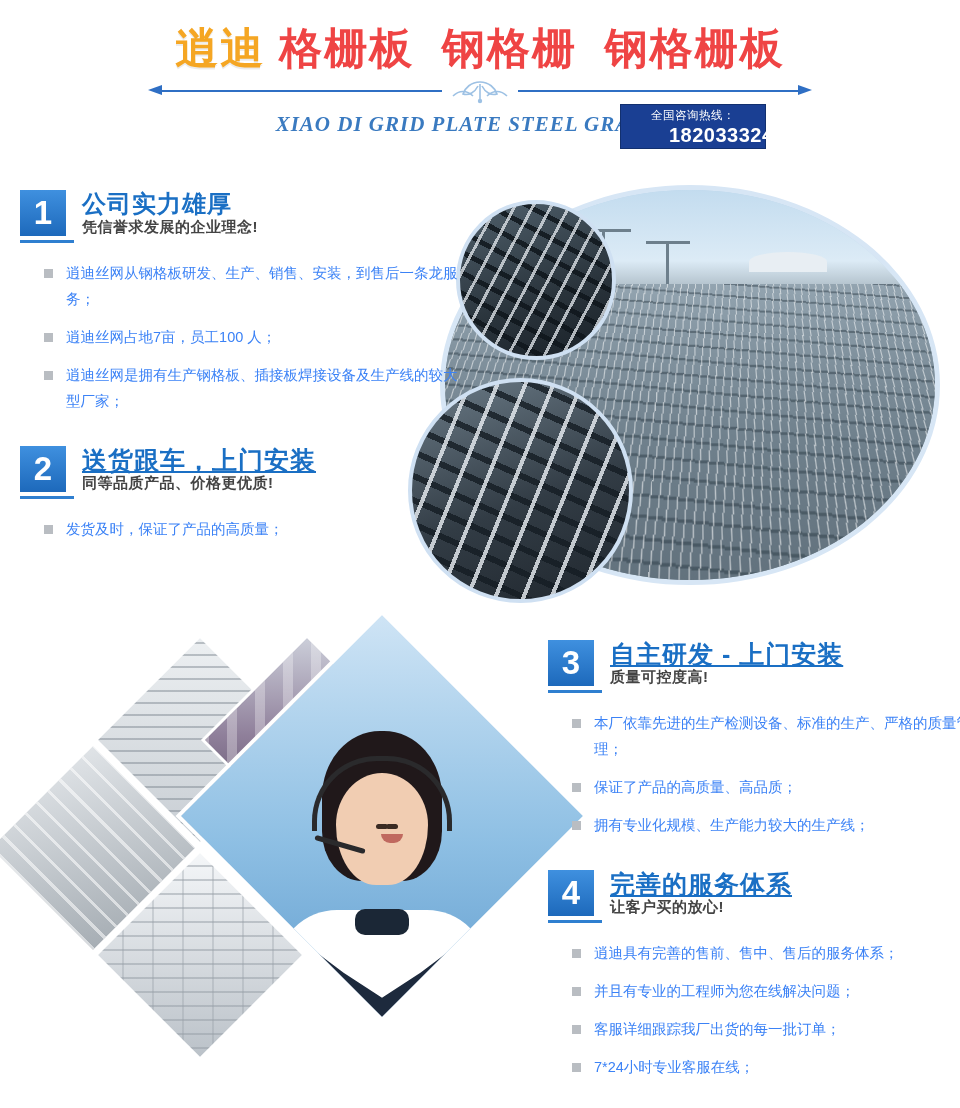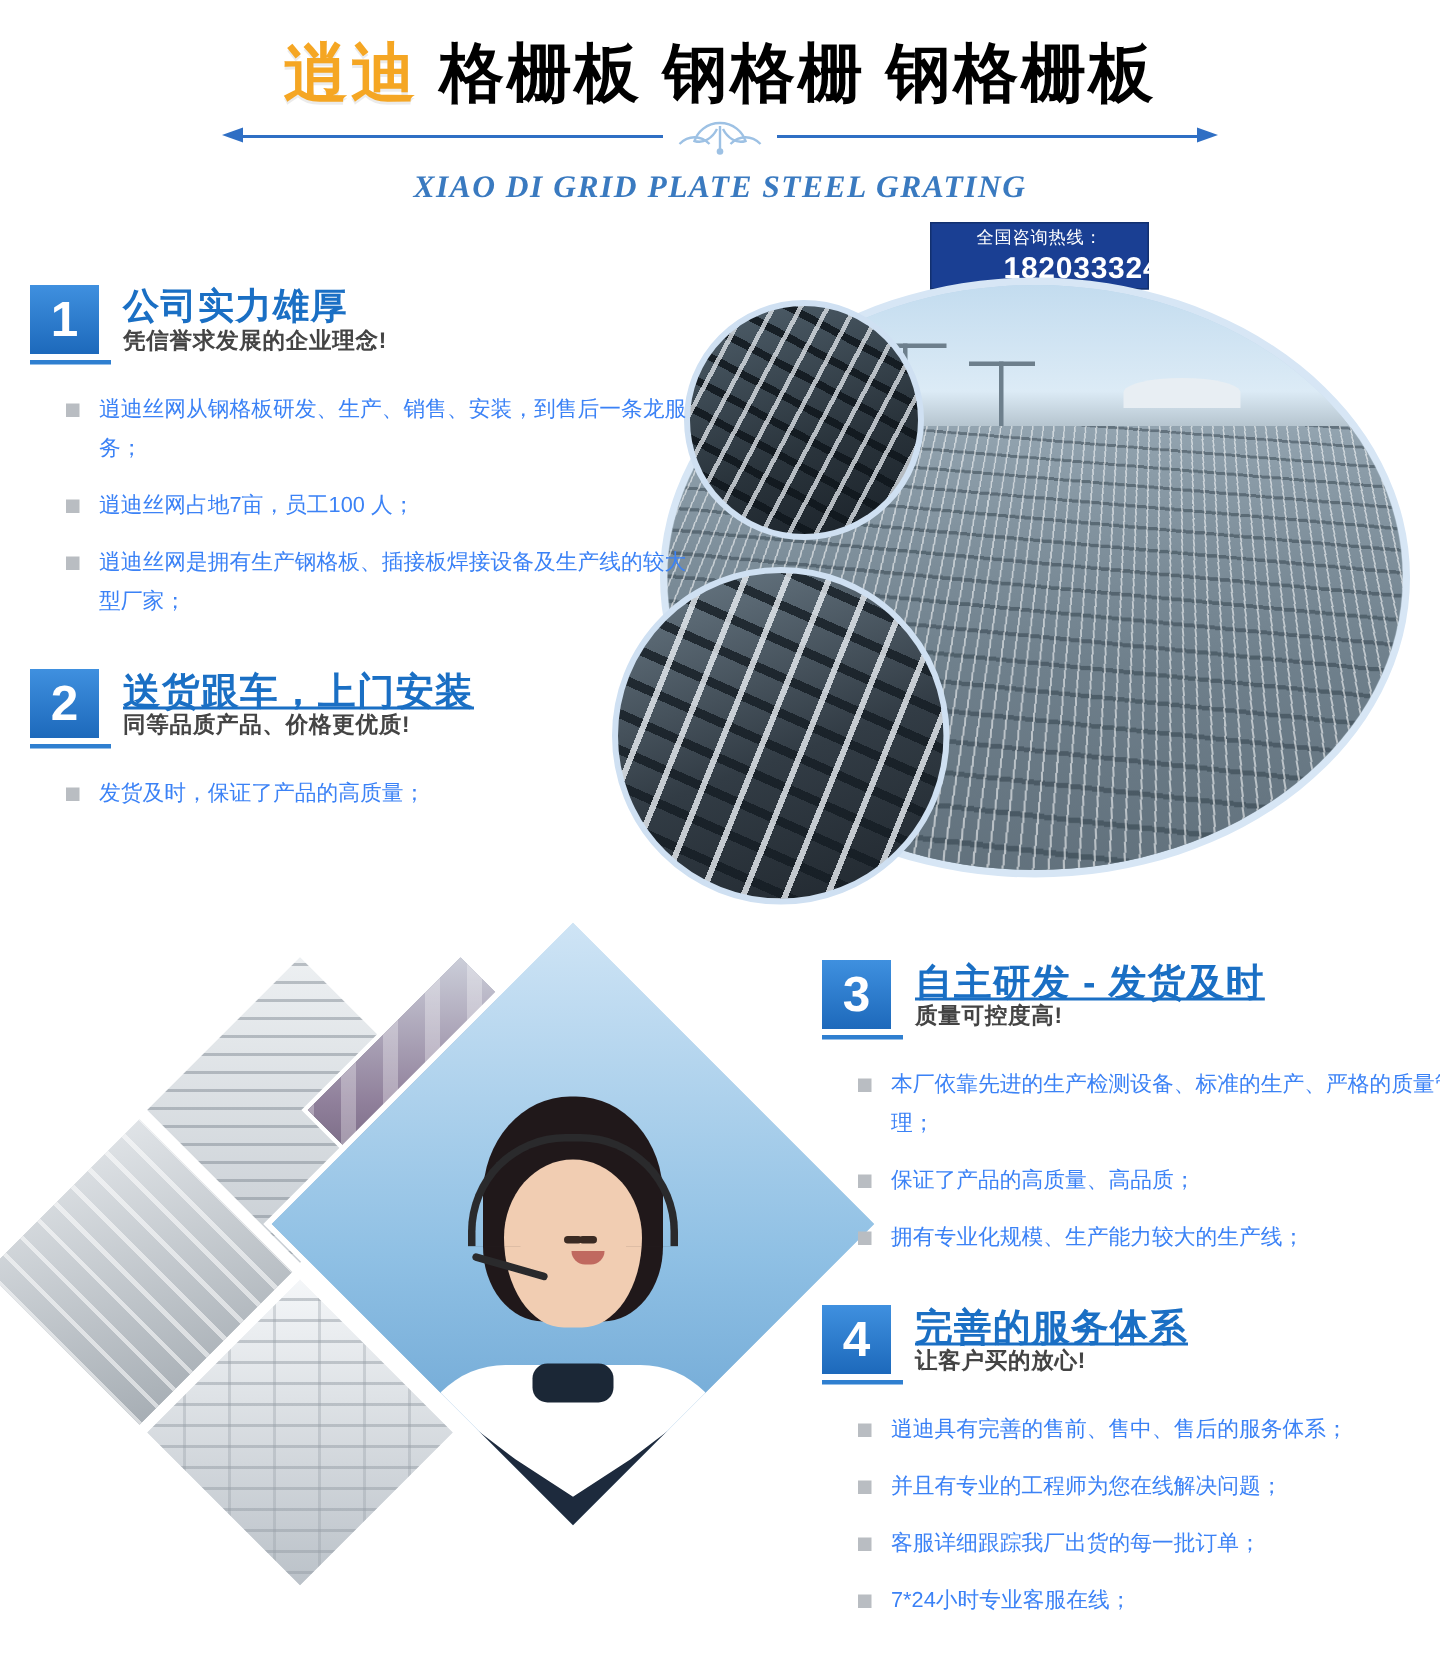--- a/index.html
+++ b/index.html
@@ -36,21 +36,22 @@
     font-size: 43px;
     font-weight: bold;
     letter-spacing: 2px;
     white-space: nowrap;
   }
   .header-title .brand {
     color: #f5a623;
     text-shadow: 0 2px 0 rgba(0,0,0,0.08);
   }
   .header-title .rest {
-    color: #000000;
+    color: #ef4444;
+    font-family: Liberation Mono, monospace;
   }
   .header-rule {
     position: absolute;
     top: 89px;
     left: 148px;
     width: 664px;
     height: 3px;
   }
   .header-rule .line {
     position: absolute;
@@ -96,21 +97,20 @@
     top: 104px;
     left: 620px;
     width: 146px;
     height: 45px;
     background: #1a3f93;
     border: 1px solid #12306f;
     color: #fff;
     text-align: center;
     box-sizing: border-box;
     padding-top: 3px;
-    margin-top: 44px;
   }
   .hotline .lbl {
     font-size: 11.5px;
     letter-spacing: 0.5px;
     line-height: 15px;
   }
   .hotline .num {
     font-size: 20px;
     font-weight: bold;
     line-height: 24px;
@@ -536,21 +536,21 @@
       <div class="op-headset"></div>
       <div class="op-mic"></div>
       <div class="op-bow"></div>
     </div>
   </div>
 
   <div class="block" id="block3">
     <div class="blk-head">
       <div class="num-badge">3</div>
       <div class="badge-underline"></div>
-      <div class="blk-title">自主研发 - 发货及时</div>
+      <div class="blk-title">自主研发 - 上门安装</div>
       <div class="blk-subtitle">质量可控度高!</div>
     </div>
     <div class="bullets">
       <div class="bullet">
         <span class="sq"></span>
         <span class="txt">本厂依靠先进的生产检测设备、标准的生产、严格的质量管理；</span>
       </div>
       <div class="bullet">
         <span class="sq"></span>
         <span class="txt">保证了产品的高质量、高品质；</span>

